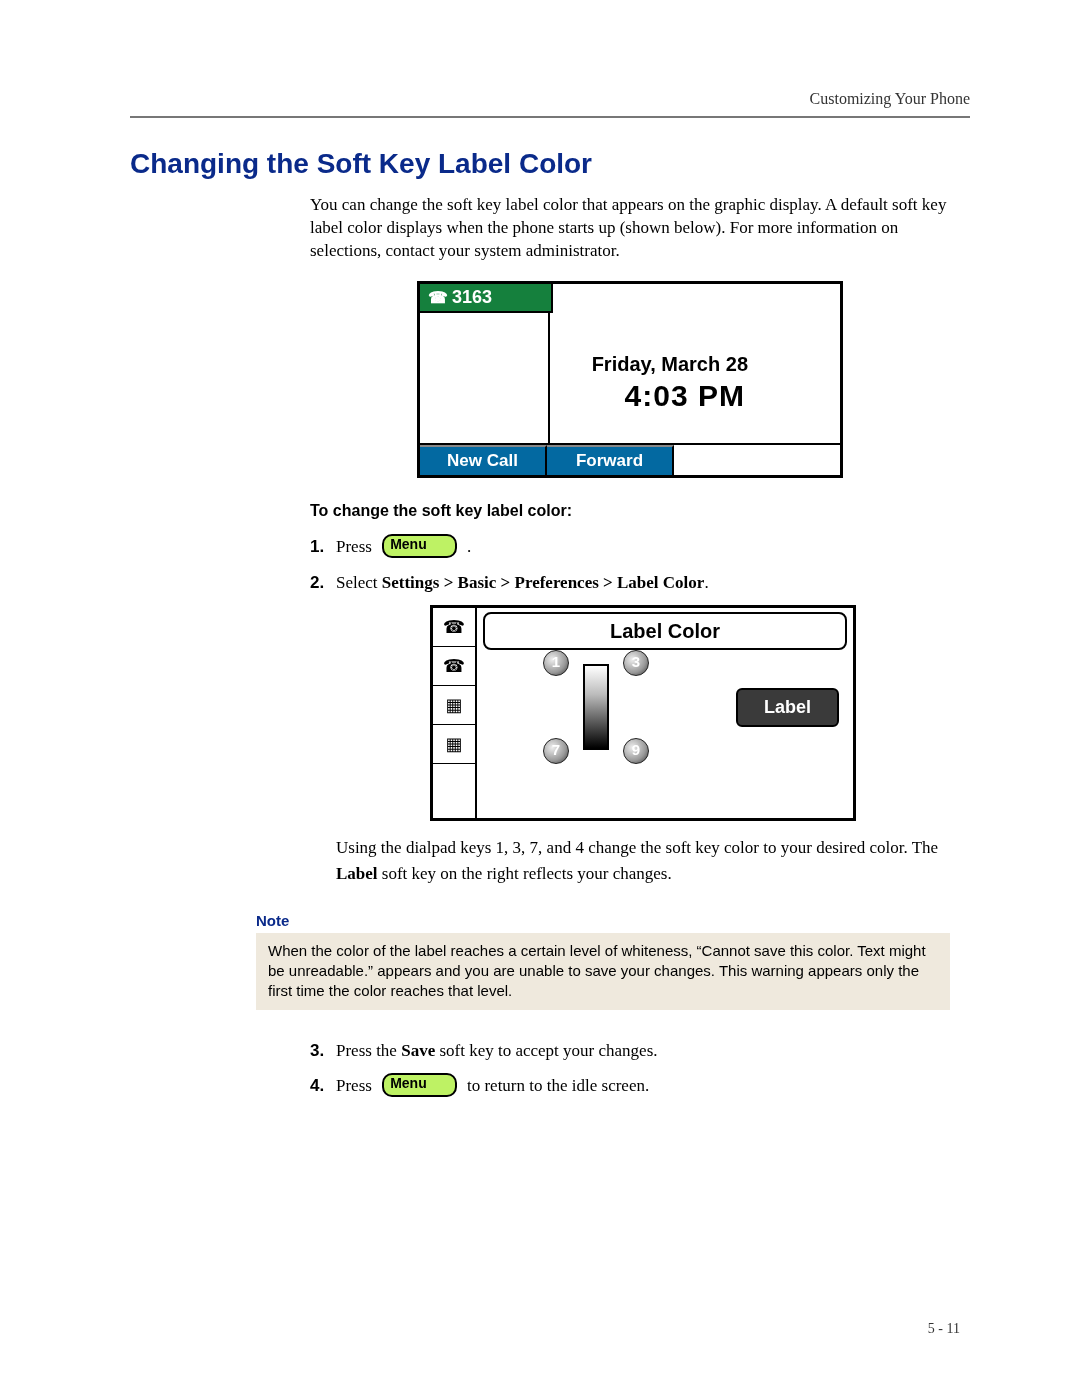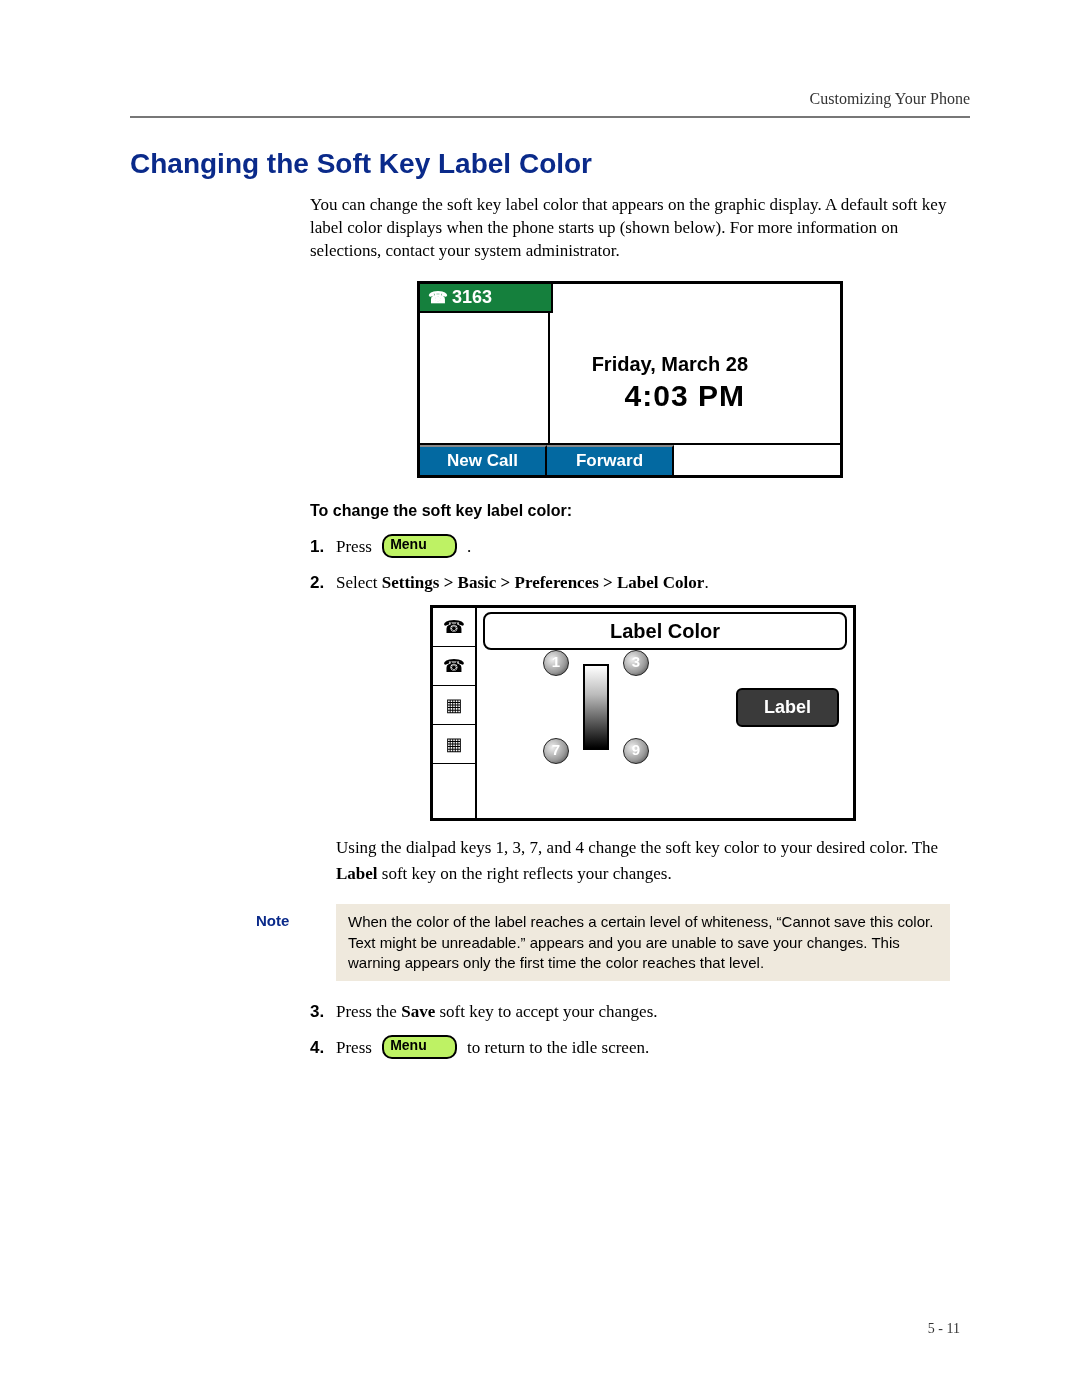--- a/index.html
+++ b/index.html
@@ -245,21 +245,22 @@
     text-align: center;
     padding: 5px 0;
     border-top: 2px solid #999;
     border-radius: 0 0 4px 4px;
   }
   .ps2-softkey:last-child { border-right: none; }
 
   
   .note-row {
     display: flex;
-    margin: 18px 0 8px -80px;
+    margin: 18px 0 18px -80px;
+    flex-direction: column;
   }
   .note-label {
     width: 80px;
     font-family: Arial, Helvetica, sans-serif;
     font-weight: bold;
     color: #0a2a8a;
     font-size: 15px;
     padding-top: 6px;
   }
   .note-body {

